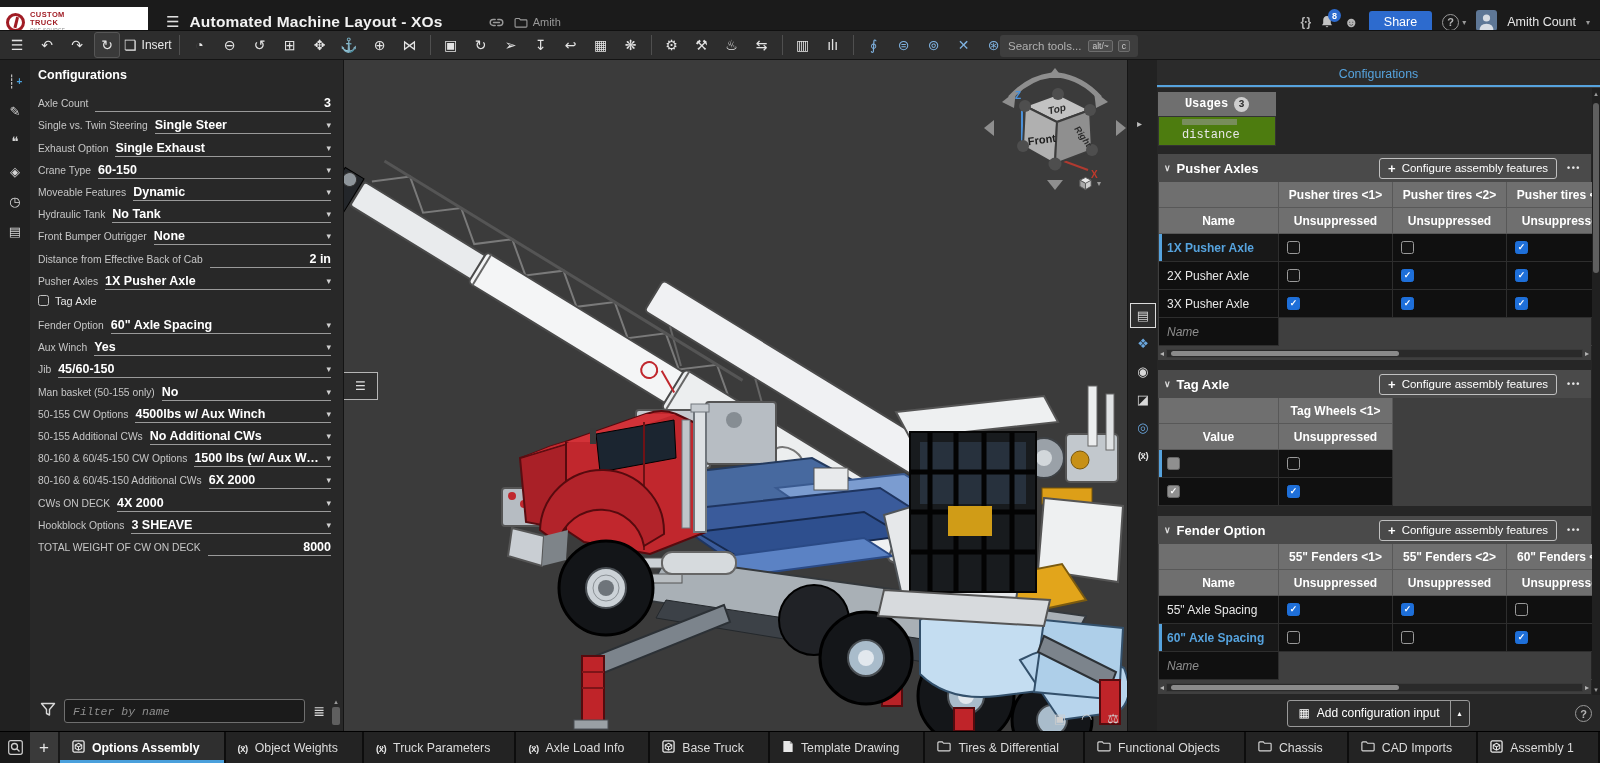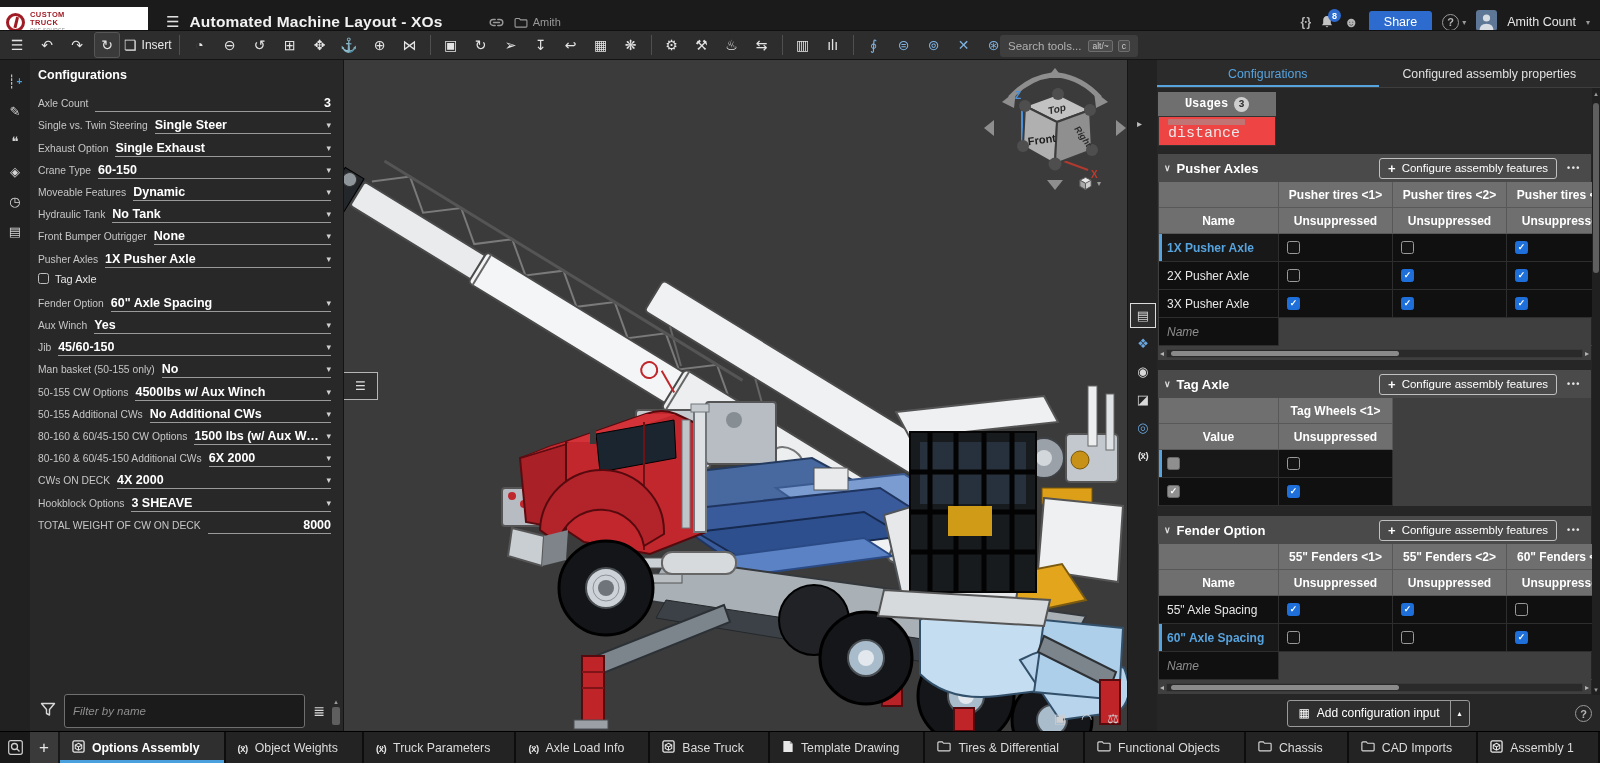--- a/index.html
+++ b/index.html
@@ -50,21 +50,21 @@
   .cfg-value{font-size:12.5px;font-weight:bold;color:#fff;white-space:nowrap;padding-bottom:1px;overflow:hidden;text-overflow:ellipsis;}
   .cfg-value.num{margin-left:auto;}
   .scaret{margin-left:auto;color:#d0d0d0;font-size:9px;padding-bottom:3px;padding-left:6px;}
   .cbrow{align-items:center;gap:6px;}
   .cb-label{font-size:11px;color:#e4e4e4;}
   .cbx{width:13px;height:13px;border:1.5px solid #9a9a9a;border-radius:2.5px;background:#141414;display:inline-flex;align-items:center;justify-content:center;font-size:9px;color:#fff;font-weight:bold;flex:0 0 auto;line-height:1;}
   .cbx.on{background:#1e6fd9;border-color:#1e6fd9;}
   .cbx.gray{background:#8f8f8f;border-color:#686868;color:#fff;}
   .cbx.sm{width:11px;height:11px;background:transparent;border-color:#c0c0c0;}
   #filterbar{position:absolute;left:0;right:14px;bottom:2px;height:36px;display:flex;align-items:center;gap:8px;padding:0 4px 0 10px;}
-  #filter-input{flex:1;height:34px;background:#1b1b1b;border:1px solid #6f6f6f;border-radius:3px;color:#bbb;font-style:italic;font-size:11.5px;padding:0 8px;font-family:Liberation Sans, sans-serif;outline:none;min-width:0;}
+  #filter-input{flex:1;height:24px;background:#1b1b1b;border:1px solid #6f6f6f;border-radius:3px;color:#bbb;font-style:italic;font-size:11.5px;padding:0 8px;font-family:Liberation Mono, monospace;outline:none;min-width:0;}
   #filter-input::placeholder{color:#8f8f8f;}
   .listico{color:#d8d8d8;font-size:14px;}
   #lp-scroll{position:absolute;right:2px;bottom:6px;width:10px;display:flex;flex-direction:column;align-items:center;gap:2px;}
   #lp-scroll .arr{color:#9a9a9a;font-size:7px;line-height:1;}
   #lp-scroll .thumb{width:8px;height:18px;background:#5f5f5f;border-radius:2px;}
   
   #viewport{position:absolute;left:344px;top:60px;width:783px;height:671px;background:#3b3b3b;overflow:hidden;}
   #truck{position:absolute;left:0;top:0;}
   #viewcube{position:absolute;left:636px;top:8px;}
   #cube-menu{position:absolute;left:734px;top:116px;display:flex;align-items:center;gap:4px;color:#cfcfcf;}
@@ -80,21 +80,21 @@
   .fsico{font-size:9.5px;font-weight:bold;color:#e8e8e8;letter-spacing:-.5px;white-space:nowrap;}
   
   #rightpanel{position:absolute;left:1157px;top:60px;width:443px;height:671px;background:#262626;}
   #rp-tabs{display:flex;height:28px;background:#2b2b2b;border-bottom:1px solid #3e3e3e;}
   .rtab{flex:1;display:flex;align-items:center;justify-content:center;font-size:12.3px;color:#e0e0e0;white-space:nowrap;}
   .rtab.active{color:#56a3de;box-shadow:inset 0 -2px 0 #56a3de;}
   #rp-scroll{position:absolute;top:28px;left:0;right:8px;bottom:36px;overflow:hidden;padding-top:4px;}
   #usages{margin:0 0 8px 1px;font-family:Liberation Mono, monospace;}
   .us-head{width:118px;height:24px;background:#6f6f6f;display:flex;align-items:center;justify-content:center;gap:6px;color:#fff;font-weight:bold;font-size:12px;}
   .us-badge{width:15px;height:15px;border-radius:50%;background:#cfcfcf;color:#333;font-size:10px;display:flex;align-items:center;justify-content:center;font-weight:bold;}
-  .us-cell{width:118px;height:30px;background:#ef4444;border:1px solid #333;color:#e8e8e8;font-size:15px;display:flex;flex-direction:column;justify-content:space-between;padding:2px 9px 3px;}
+  .us-cell{width:118px;height:30px;background:#4d7c0f;border:1px solid #333;color:#e8e8e8;font-size:12px;display:flex;flex-direction:column;justify-content:space-between;padding:2px 23px 3px;}
   .us-cut{height:6px;width:92%;background:linear-gradient(90deg,#9b9b9b 0 86%,transparent 86%);border-radius:1px;opacity:.55;}
   .sec{background:#3f3f3f;margin:0 1px 10px 1px;}
   .sec-head{height:28px;display:flex;align-items:center;gap:6px;padding:0 6px;background:#4a4a4a;}
   .chev{color:#ddd;font-size:9px;font-weight:bold;}
   .sec-title{font-weight:bold;font-size:13px;color:#fff;flex:1;white-space:nowrap;}
   .cfg-btn{display:flex;align-items:center;gap:6px;height:21px;background:transparent;border:1px solid #c0c0c0;border-radius:3px;color:#fff;font-size:11.5px;padding:0 8px;font-family:inherit;white-space:nowrap;}
   .cfg-btn .plus{font-size:13px;font-weight:bold;}
   .dots{color:#e8e8e8;font-size:9px;letter-spacing:1.5px;margin:0 4px;font-weight:bold;}
   .tbl{width:439px;overflow:hidden;margin:0 1px;}
   .trow{display:flex;align-items:flex-end;}
@@ -353,20 +353,26 @@
         </div>
       </div>
       <div class="cfg-row">
         <span class="cfg-label">Front Bumper Outrigger</span>
         <div class="cfg-line">
           <span class="cfg-value">None</span>
           <span class="scaret">▾</span>
         </div>
       </div>
       <div class="cfg-row">
+        <span class="cfg-label">Distance from Effective Back of Cab</span>
+        <div class="cfg-line">
+          <span class="cfg-value num">2 in</span>
+        </div>
+      </div>
+      <div class="cfg-row">
         <span class="cfg-label">Pusher Axles</span>
         <div class="cfg-line">
           <span class="cfg-value">1X Pusher Axle</span>
           <span class="scaret">▾</span>
         </div>
       </div>
       <div class="cfg-row cbrow">
         <span class="cbx sm"></span>
         <span class="cb-label">Tag Axle</span>
       </div>
@@ -643,21 +649,20 @@
       </div>
       <div class="dki">
         <span class="fsico">(ẍ)</span>
       </div>
     </div>
 </div>
 
 <div id="rightpanel">
   <div id="rp-tabs">
       <div class="rtab active">Configurations</div>
-      <div class="rtab">Configured assembly properties</div>
     </div>
   <div id="rp-scroll">
     <div id="usages">
       <div class="us-head">
         <span>Usages</span>
         <span class="us-badge">3</span>
       </div>
       <div class="us-cell">
         <div class="us-cut"></div>
         <span>distance</span>

